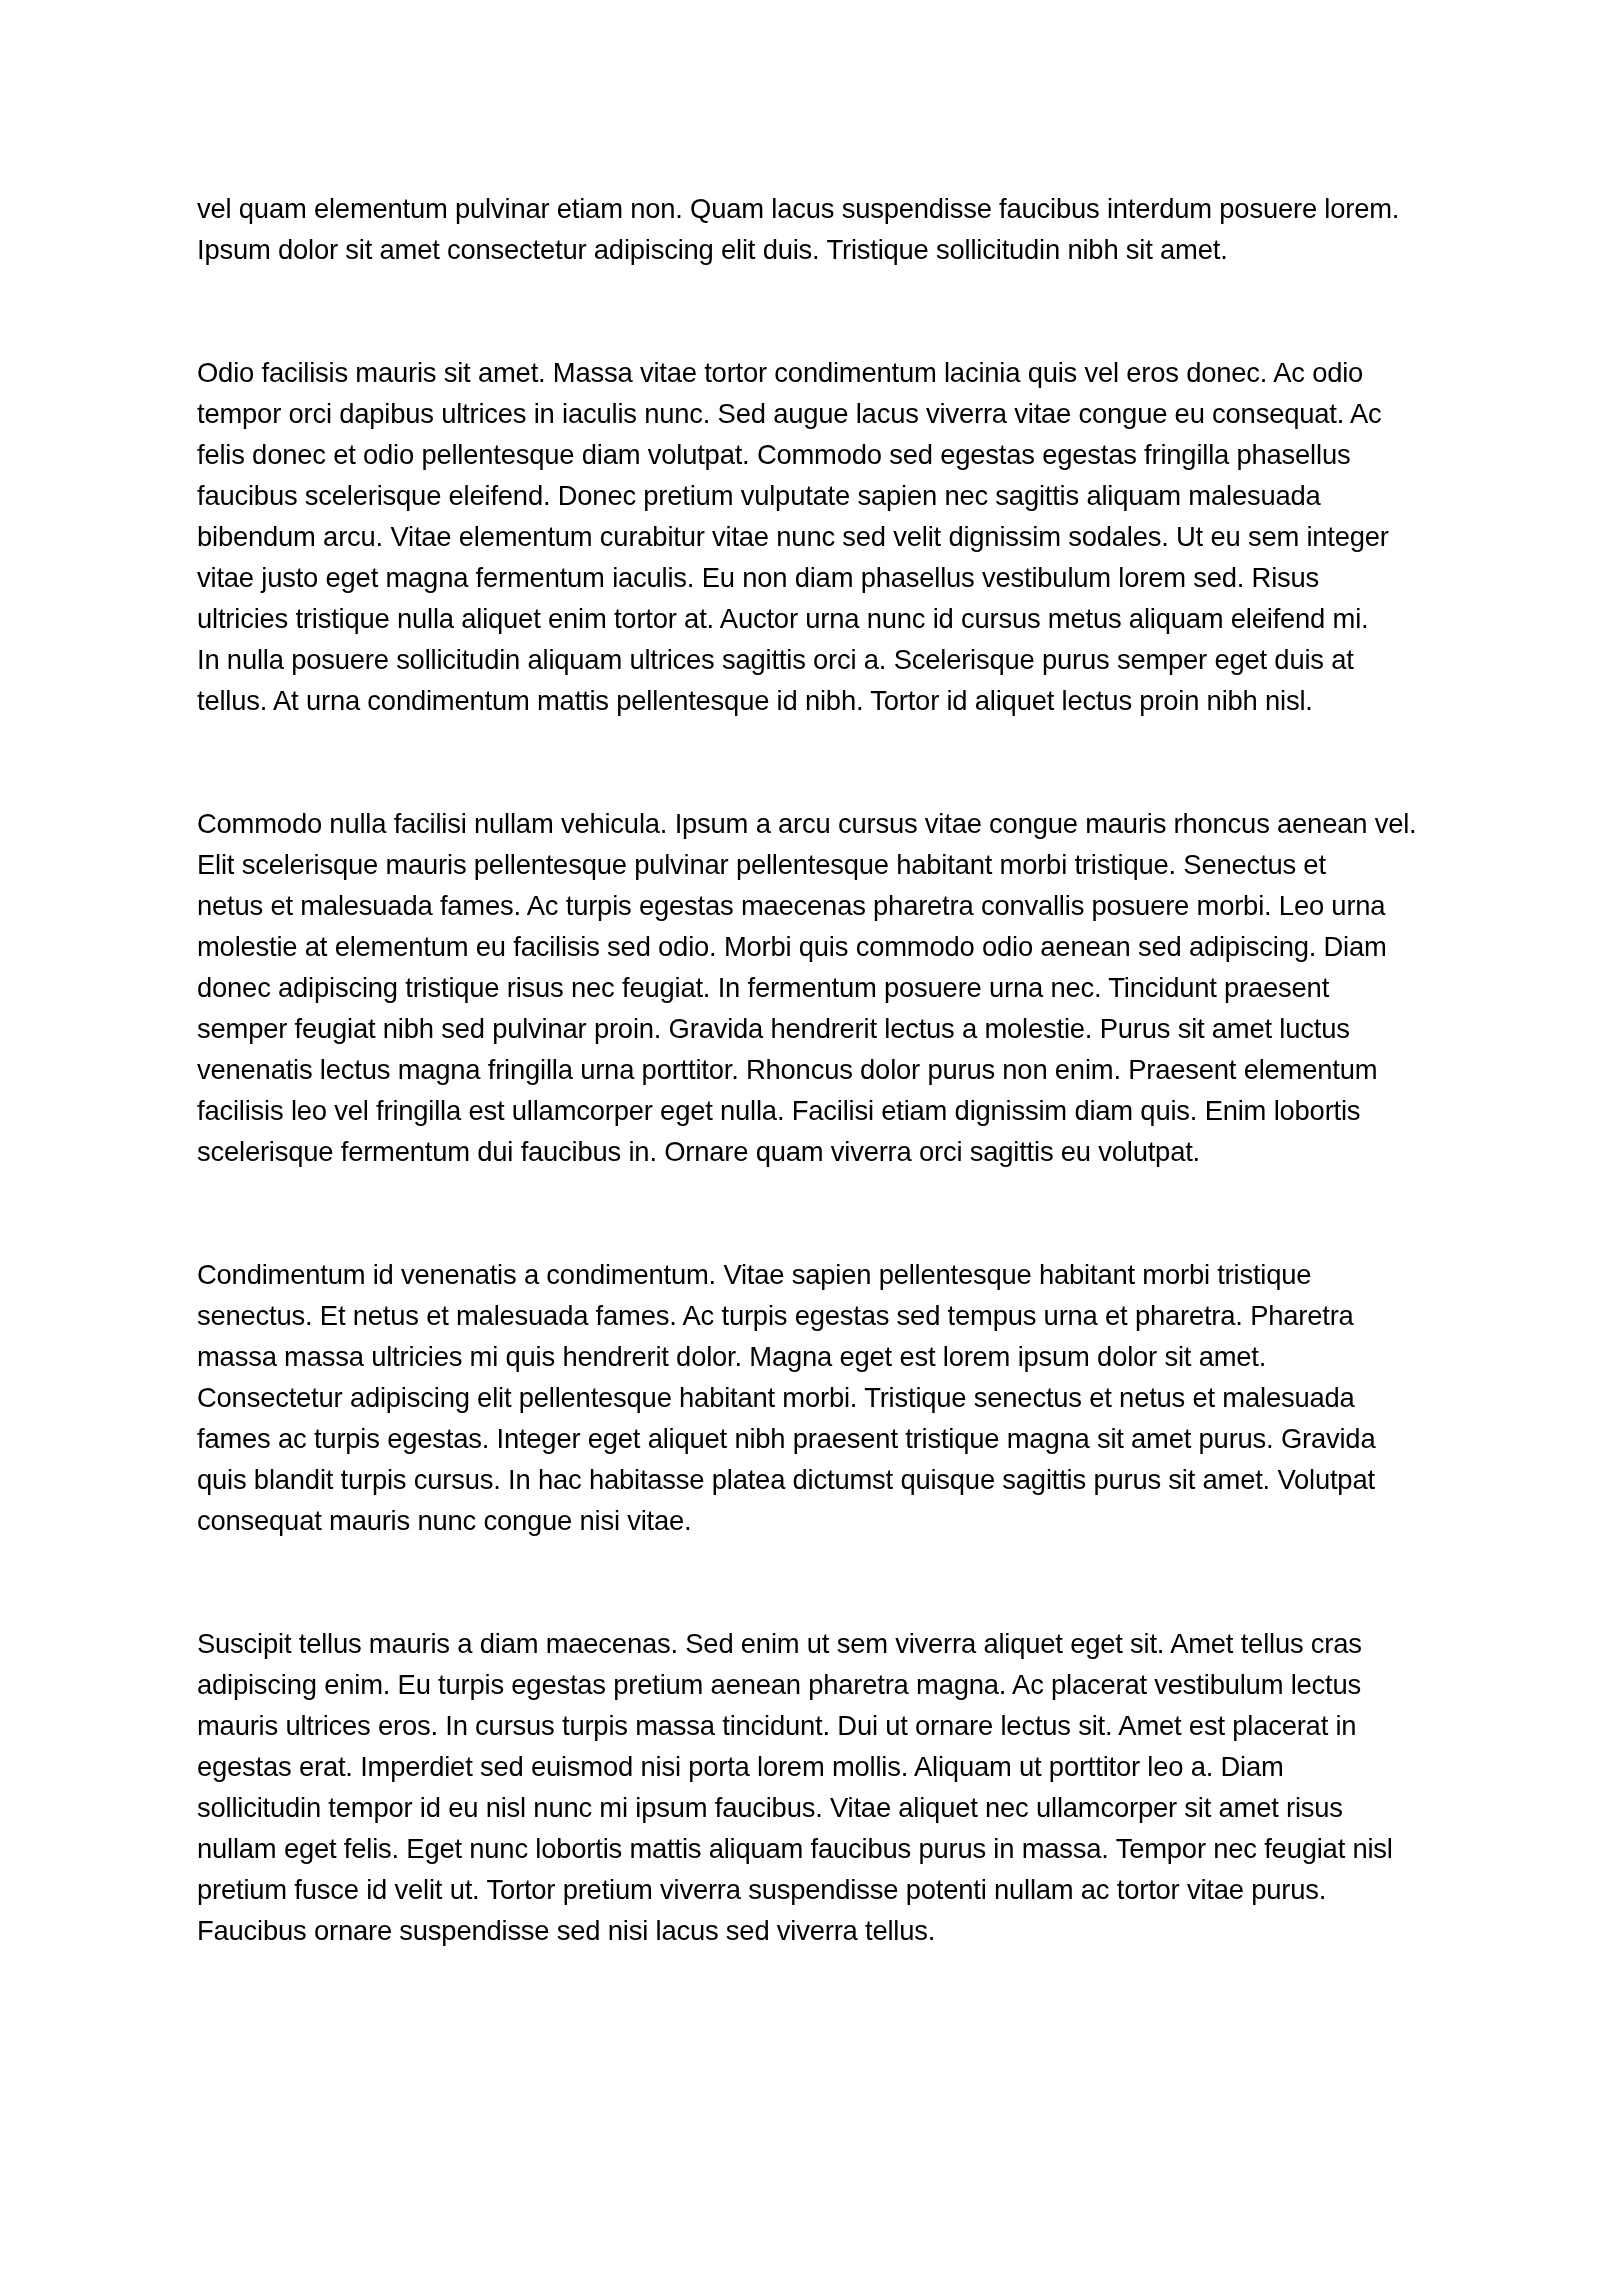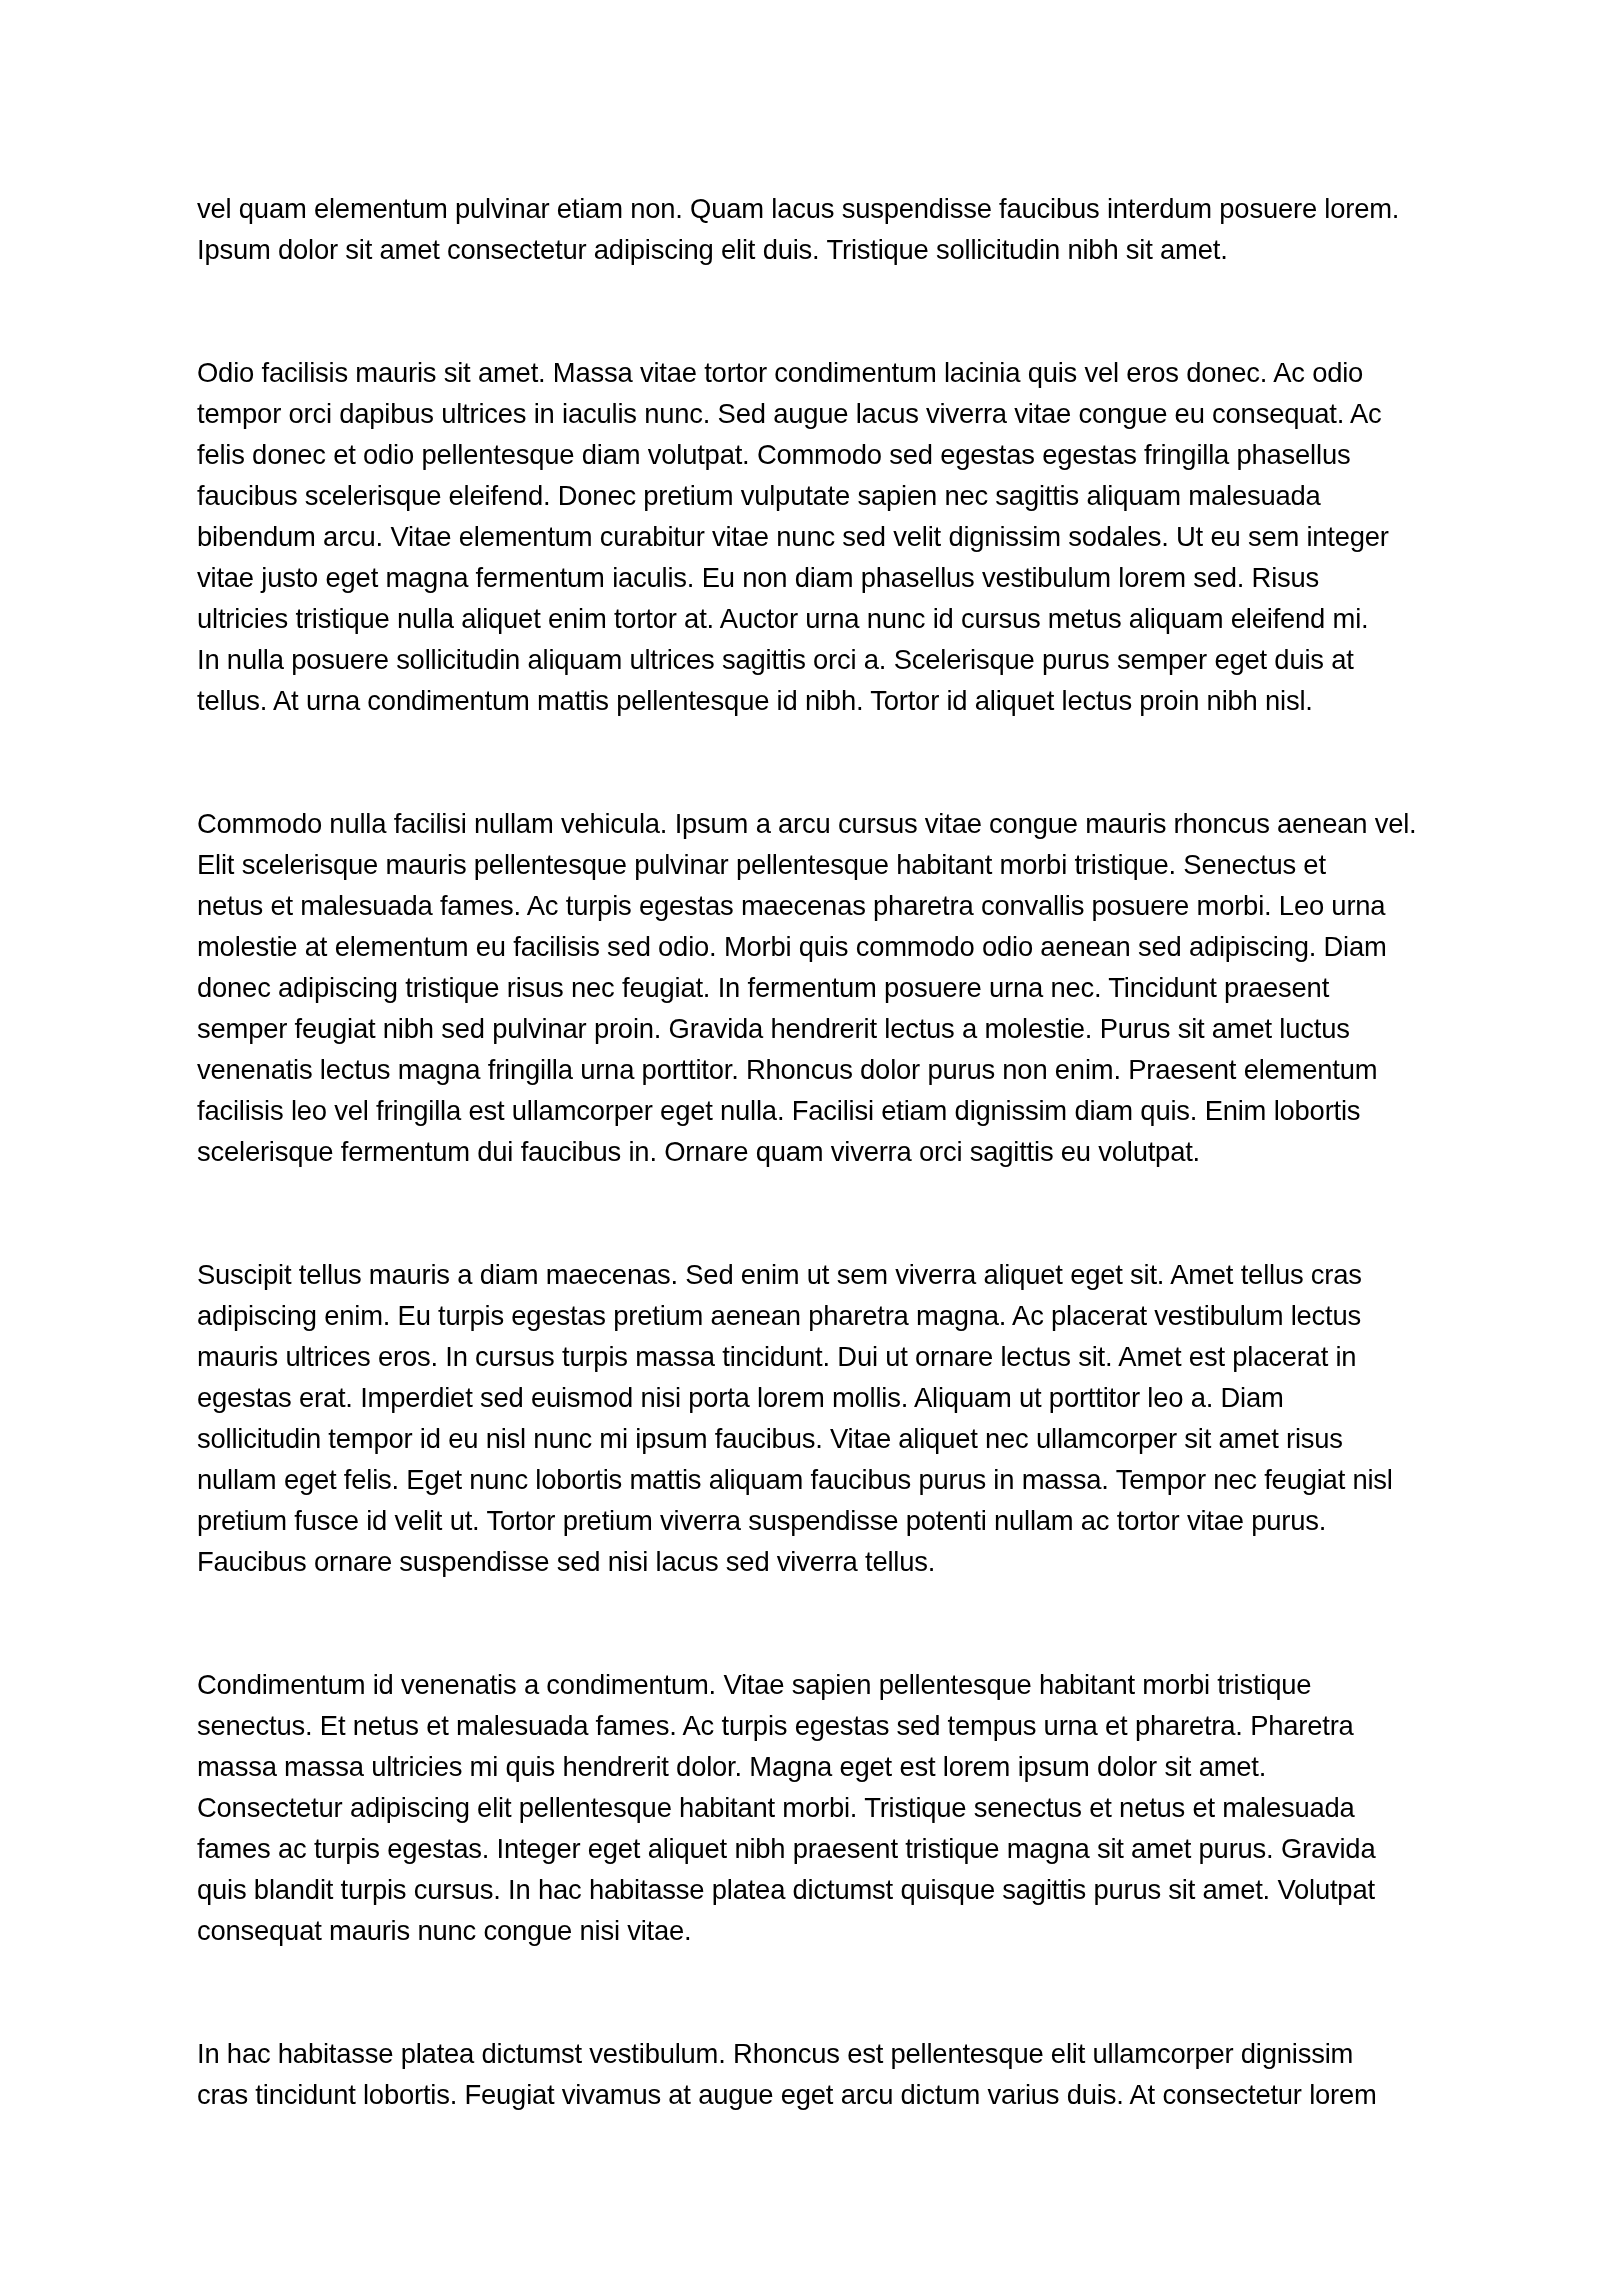--- a/index.html
+++ b/index.html
@@ -45,31 +45,29 @@
 tellus. At urna condimentum mattis pellentesque id nibh. Tortor id aliquet lectus proin nibh nisl.</p>
   <p class="para">Commodo nulla facilisi nullam vehicula. Ipsum a arcu cursus vitae congue mauris rhoncus aenean vel.
 Elit scelerisque mauris pellentesque pulvinar pellentesque habitant morbi tristique. Senectus et
 netus et malesuada fames. Ac turpis egestas maecenas pharetra convallis posuere morbi. Leo urna
 molestie at elementum eu facilisis sed odio. Morbi quis commodo odio aenean sed adipiscing. Diam
 donec adipiscing tristique risus nec feugiat. In fermentum posuere urna nec. Tincidunt praesent
 semper feugiat nibh sed pulvinar proin. Gravida hendrerit lectus a molestie. Purus sit amet luctus
 venenatis lectus magna fringilla urna porttitor. Rhoncus dolor purus non enim. Praesent elementum
 facilisis leo vel fringilla est ullamcorper eget nulla. Facilisi etiam dignissim diam quis. Enim lobortis
 scelerisque fermentum dui faucibus in. Ornare quam viverra orci sagittis eu volutpat.</p>
+  <p class="para">Condimentum id venenatis a condimentum. Vitae sapien pellentesque habitant morbi tristique
+senectus. Et netus et malesuada fames. Ac turpis egestas sed tempus urna et pharetra. Pharetra
+massa massa ultricies mi quis hendrerit dolor. Magna eget est lorem ipsum dolor sit amet.
+Consectetur adipiscing elit pellentesque habitant morbi. Tristique senectus et netus et malesuada
+fames ac turpis egestas. Integer eget aliquet nibh praesent tristique magna sit amet purus. Gravida
+quis blandit turpis cursus. In hac habitasse platea dictumst quisque sagittis purus sit amet. Volutpat
+consequat mauris nunc congue nisi vitae.</p>
   <p class="para">Suscipit tellus mauris a diam maecenas. Sed enim ut sem viverra aliquet eget sit. Amet tellus cras
 adipiscing enim. Eu turpis egestas pretium aenean pharetra magna. Ac placerat vestibulum lectus
 mauris ultrices eros. In cursus turpis massa tincidunt. Dui ut ornare lectus sit. Amet est placerat in
 egestas erat. Imperdiet sed euismod nisi porta lorem mollis. Aliquam ut porttitor leo a. Diam
 sollicitudin tempor id eu nisl nunc mi ipsum faucibus. Vitae aliquet nec ullamcorper sit amet risus
 nullam eget felis. Eget nunc lobortis mattis aliquam faucibus purus in massa. Tempor nec feugiat nisl
 pretium fusce id velit ut. Tortor pretium viverra suspendisse potenti nullam ac tortor vitae purus.
 Faucibus ornare suspendisse sed nisi lacus sed viverra tellus.</p>
-  <p class="para">Condimentum id venenatis a condimentum. Vitae sapien pellentesque habitant morbi tristique
-senectus. Et netus et malesuada fames. Ac turpis egestas sed tempus urna et pharetra. Pharetra
-massa massa ultricies mi quis hendrerit dolor. Magna eget est lorem ipsum dolor sit amet.
-Consectetur adipiscing elit pellentesque habitant morbi. Tristique senectus et netus et malesuada
-fames ac turpis egestas. Integer eget aliquet nibh praesent tristique magna sit amet purus. Gravida
-quis blandit turpis cursus. In hac habitasse platea dictumst quisque sagittis purus sit amet. Volutpat
-consequat mauris nunc congue nisi vitae.</p>
-  <p class="para">In hac habitasse platea dictumst vestibulum. Rhoncus est pellentesque elit ullamcorper dignissim
-cras tincidunt lobortis. Feugiat vivamus at augue eget arcu dictum varius duis. At consectetur lorem</p>
 </div>
 
 
 </body></html>

